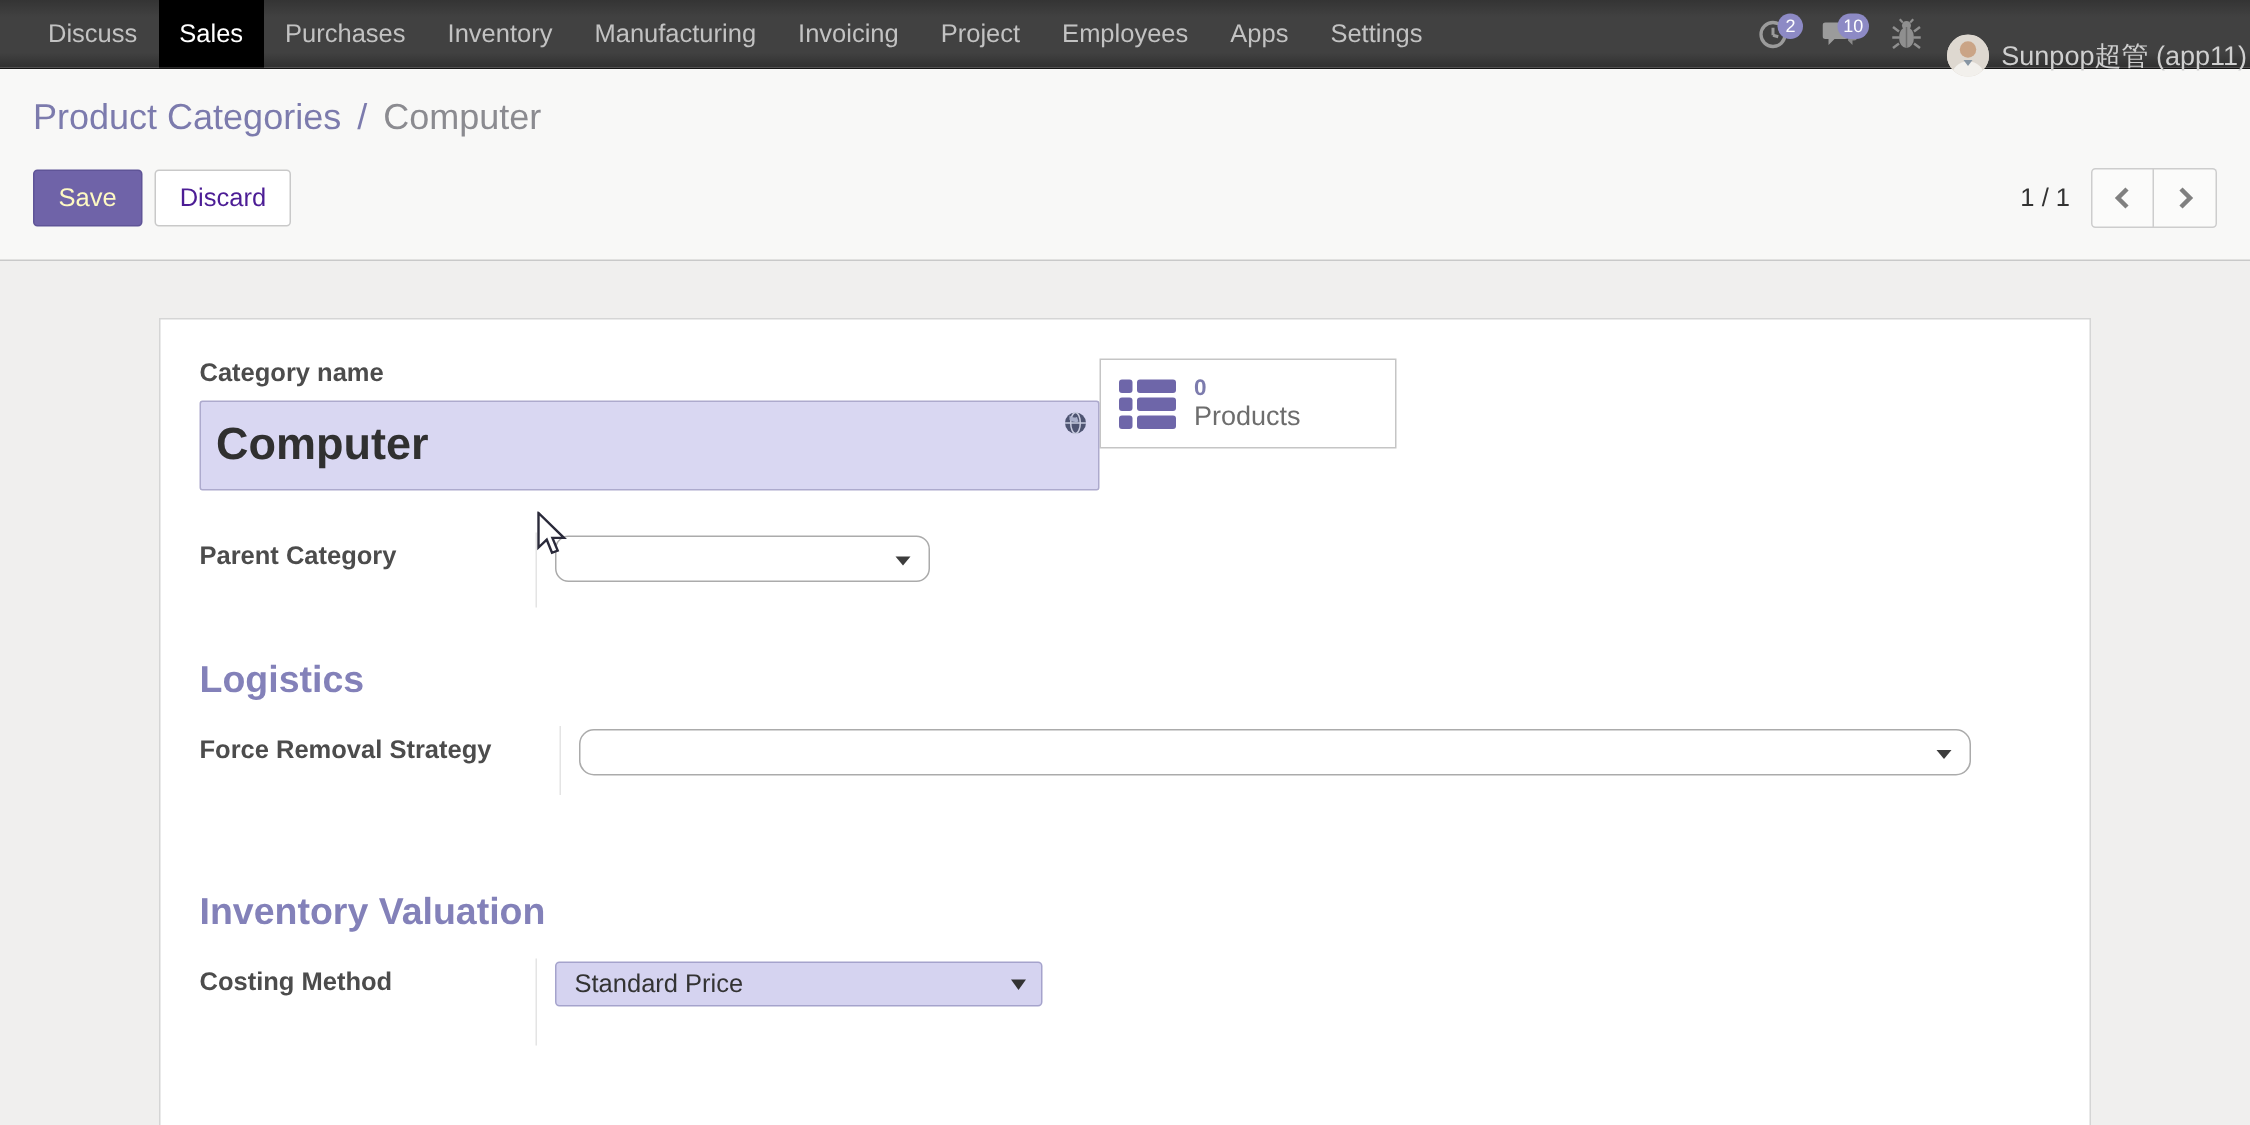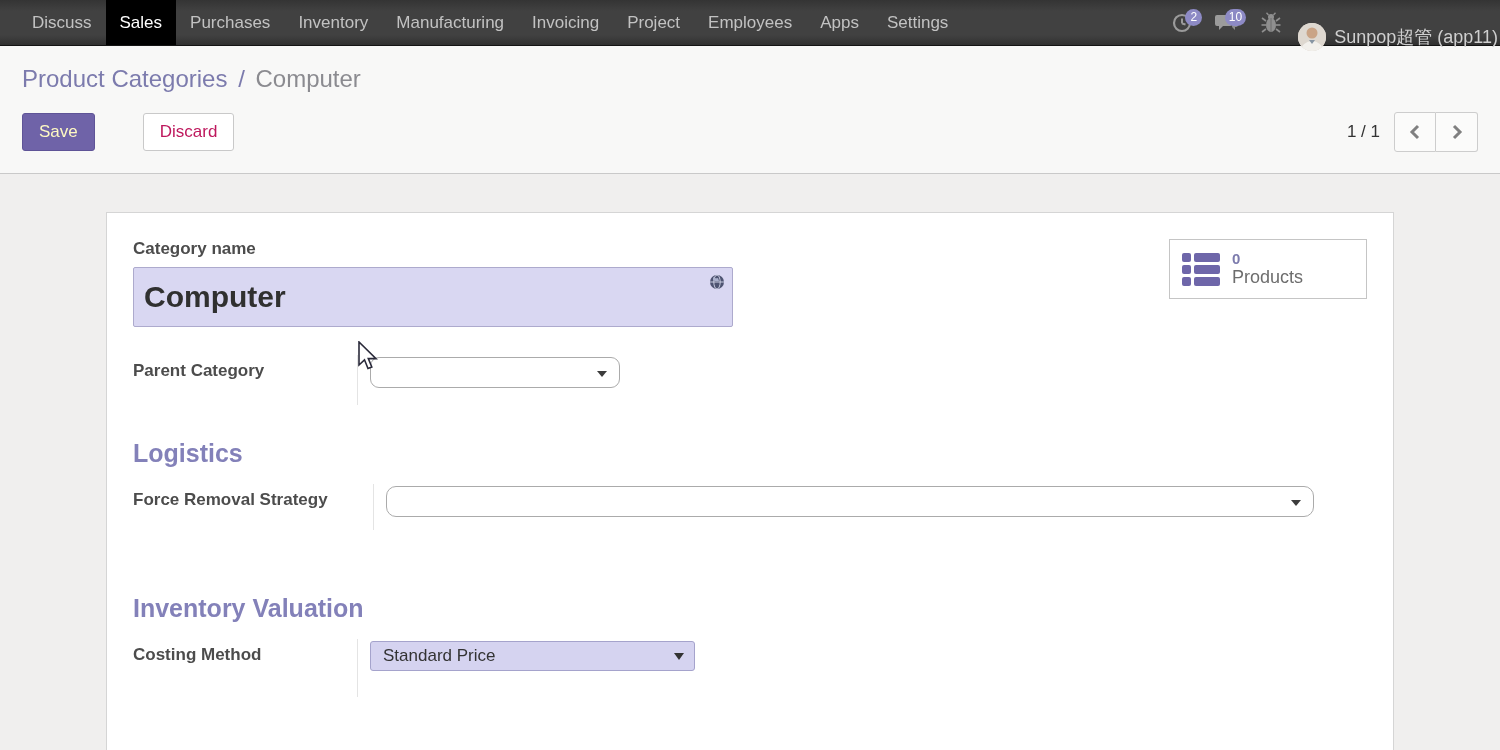--- a/index.html
+++ b/index.html
@@ -68,21 +68,21 @@
   .cp-row { display: flex; align-items: center; margin-top: 18px; }
   .btn {
     font-family: "Liberation Sans", sans-serif;
     font-size: 17px;
     border-radius: 3px;
     padding: 8px 16px;
     cursor: pointer;
     border: 1px solid transparent;
   }
   .btn-save { background: #6f63a8; border-color: #5f5497; color: #fef9c3; margin-right: 8px; }
-  .btn-discard { background: #fff; border-color: #c9c9c9; color: #be185d; margin-left: 40px; }
+  .btn-discard { background: #fff; border-color: #c9c9c9; color: #4c1d95; }
   .pager { margin-left: auto; display: flex; align-items: center; gap: 14px; }
   .pager-value { font-size: 17px; color: #333; }
   .pager-buttons { display: flex; }
   .pager-btn {
     width: 42px; height: 40px;
     background: #fbfbfa;
     border: 1px solid #cdcdcd;
     display: flex; align-items: center; justify-content: center;
     cursor: pointer;
   }
@@ -94,21 +94,21 @@
   .sheet {
     width: 1288px;
     margin: 0 auto;
     background: #fff;
     border: 1px solid #d5d5d5;
     min-height: 560px;
     padding: 26px;
     position: relative;
   }
 
-  .sheet-header { display: flex; justify-content: space-between; align-items: flex-start; }
+  .sheet-header { display: flex; align-items: flex-start; }
   .field-label { font-size: 17px; font-weight: bold; color: #4c4c4c; }
   .name-group { width: 600px; }
   .name-input-wrap { position: relative; margin-top: 8px; }
   .name-input {
     width: 600px; height: 60px;
     background: #d9d7f2;
     border: 1px solid #adaacd;
     border-radius: 2px;
     font-family: "Liberation Sans", sans-serif;
     font-size: 30px;

